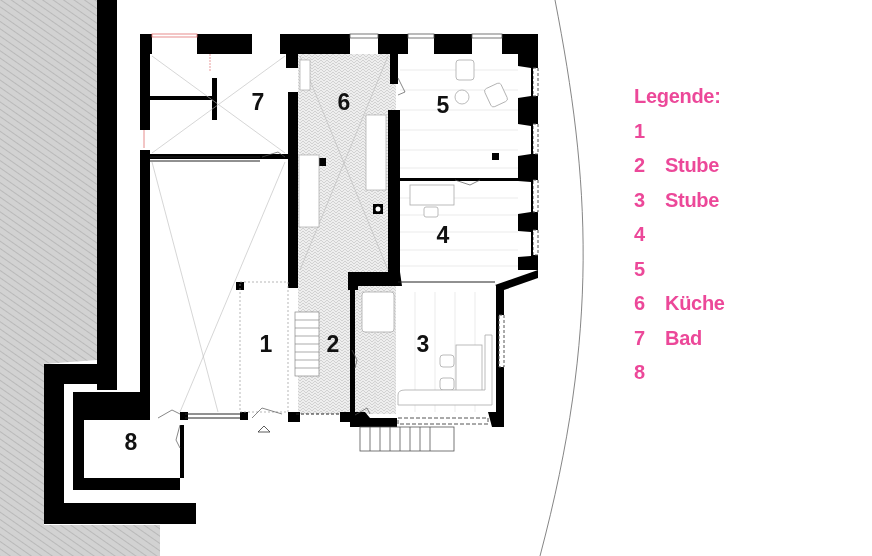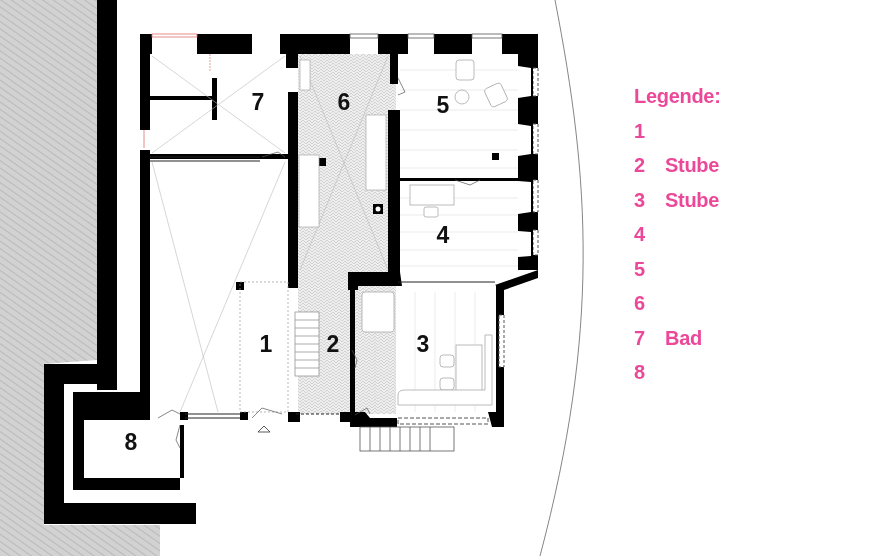--- a/index.html
+++ b/index.html
@@ -241,20 +241,21 @@
       <span>Stube</span>
     </div>
   <div class="row">
       <span class="num">4</span>
     </div>
   <div class="row">
       <span class="num">5</span>
     </div>
   <div class="row">
       <span class="num">6</span>
+      <span>Küche</span>
     </div>
   <div class="row">
       <span class="num">7</span>
       <span>Bad</span>
     </div>
   <div class="row">
       <span class="num">8</span>
     </div>
 </div>
 

